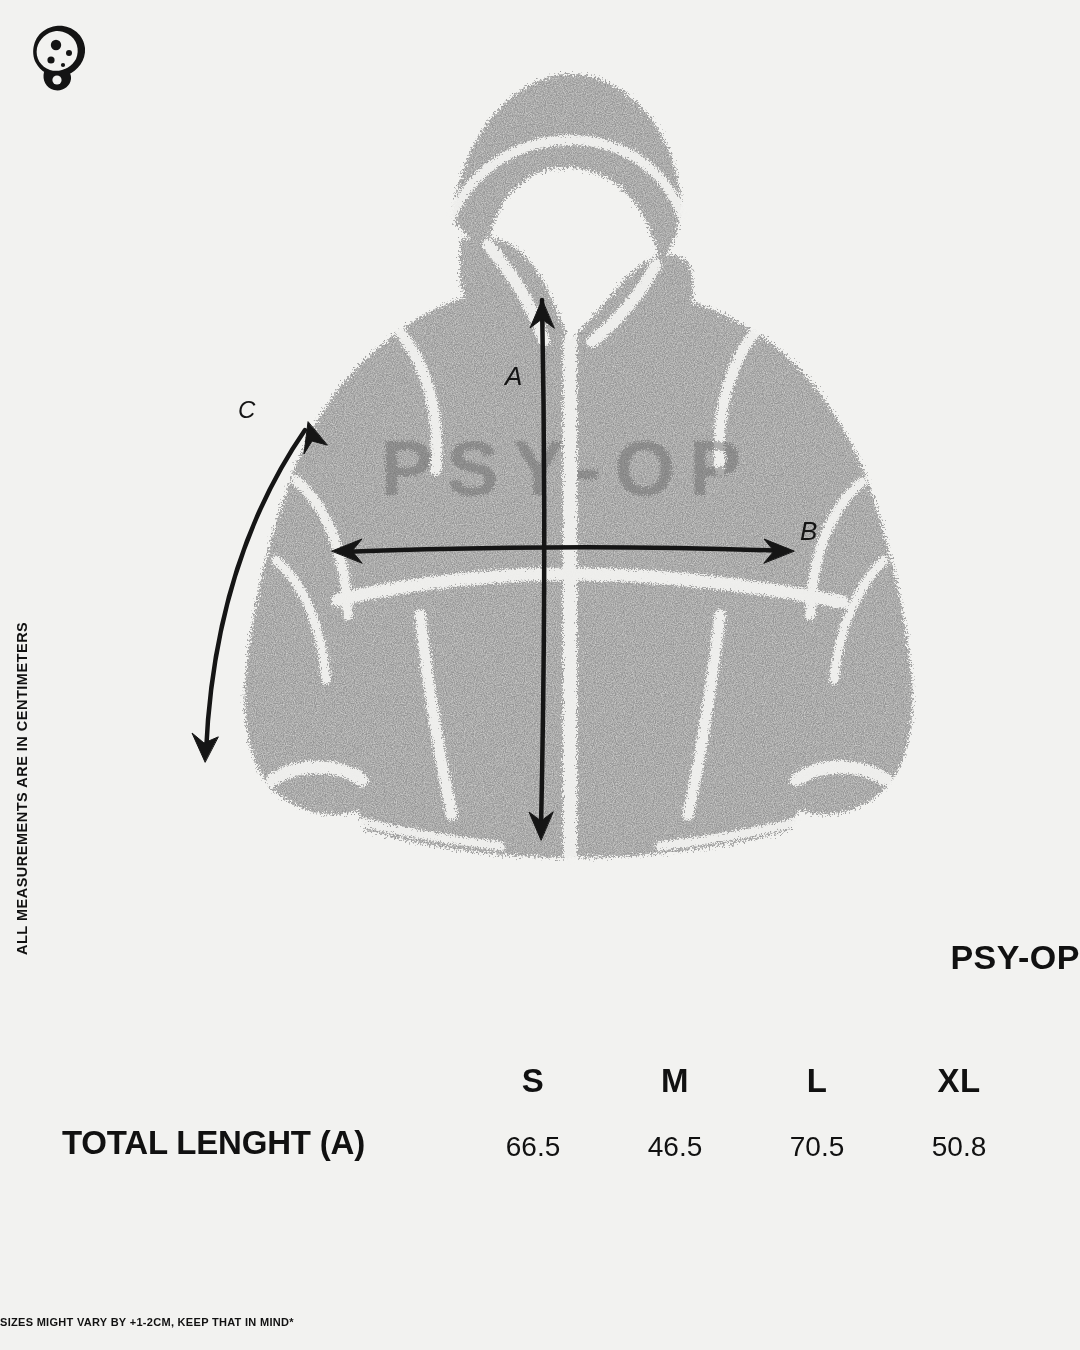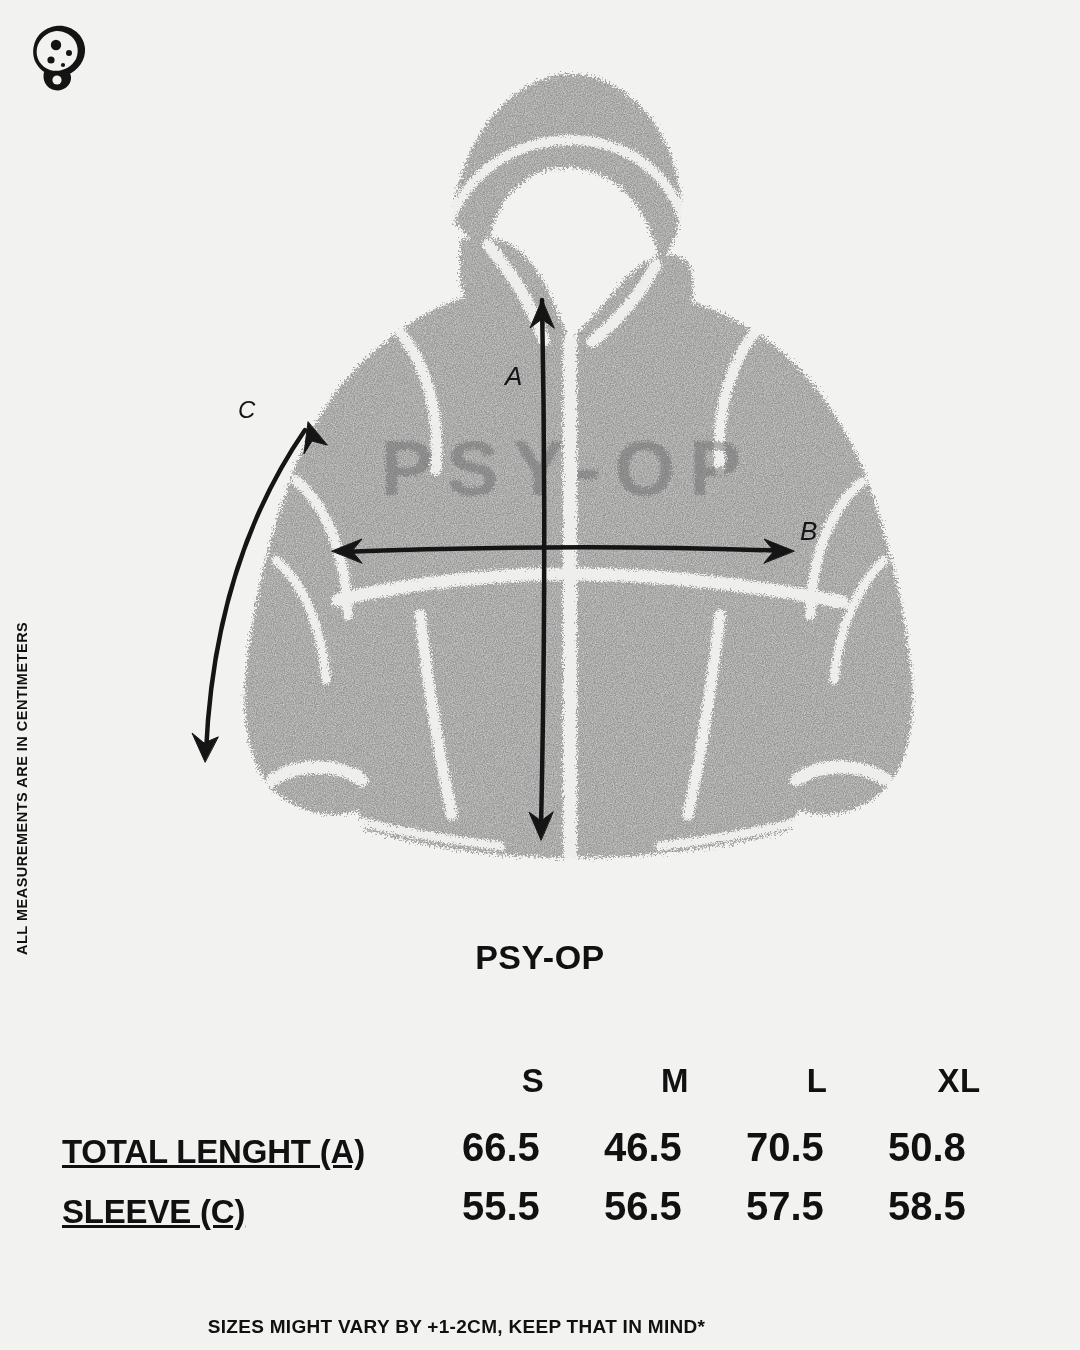--- a/index.html
+++ b/index.html
@@ -54,21 +54,21 @@
     width: 880px;
     height: 880px;
   }
 
   
   .product-name {
     position: absolute;
     left: 0;
     top: 938px;
     width: 1080px;
-    text-align: center;
+    text-align: right;
     font-size: 34px;
     font-weight: bold;
     letter-spacing: 0.5px;
   }
 
   
   .size-table {
     position: absolute;
     left: 62px;
     top: 1062px;
@@ -91,40 +91,38 @@
   }
   .size-table tbody td.rowlabel {
     font-size: 33px;
     font-weight: bold;
     text-align: left;
     padding-top: 3px;
     padding-bottom: 3px;
     letter-spacing: -0.2px;
     line-height: 1.33;
     white-space: nowrap;
-    text-decoration: underline;
   }
   .size-table tbody td.val {
-    font-size: 40px;
-    font-weight: bold;
-    text-align: left;
+    font-size: 28px;
+    font-weight: normal;
+    text-align: center;
     line-height: 1.33;
     padding-top: 3px;
     padding-bottom: 3px;
     width: 142px;
   }
 
   
   .footer-note {
     position: absolute;
     left: 0;
     top: 1316px;
     width: 913px;
-    text-align: center;
-    font-size: 19px;
+    font-size: 11px;
     font-weight: bold;
     letter-spacing: 0.3px;
   }
 </style>
 </head>
 <body>
 
 <div class="page">
 
   <div class="logo">
@@ -262,25 +260,18 @@
       </tr>
     </thead>
     <tbody>
       <tr>
         <td class="rowlabel">TOTAL LENGHT (A)</td>
         <td class="val">66.5</td>
         <td class="val">46.5</td>
         <td class="val">70.5</td>
         <td class="val">50.8</td>
       </tr>
-      <tr>
-        <td class="rowlabel">SLEEVE (C)</td>
-        <td class="val">55.5</td>
-        <td class="val">56.5</td>
-        <td class="val">57.5</td>
-        <td class="val">58.5</td>
-      </tr>
     </tbody>
   </table>
 
   <div class="footer-note">SIZES MIGHT VARY BY +1-2CM, KEEP THAT IN MIND*</div>
 
 </div>
 
 </body></html>

